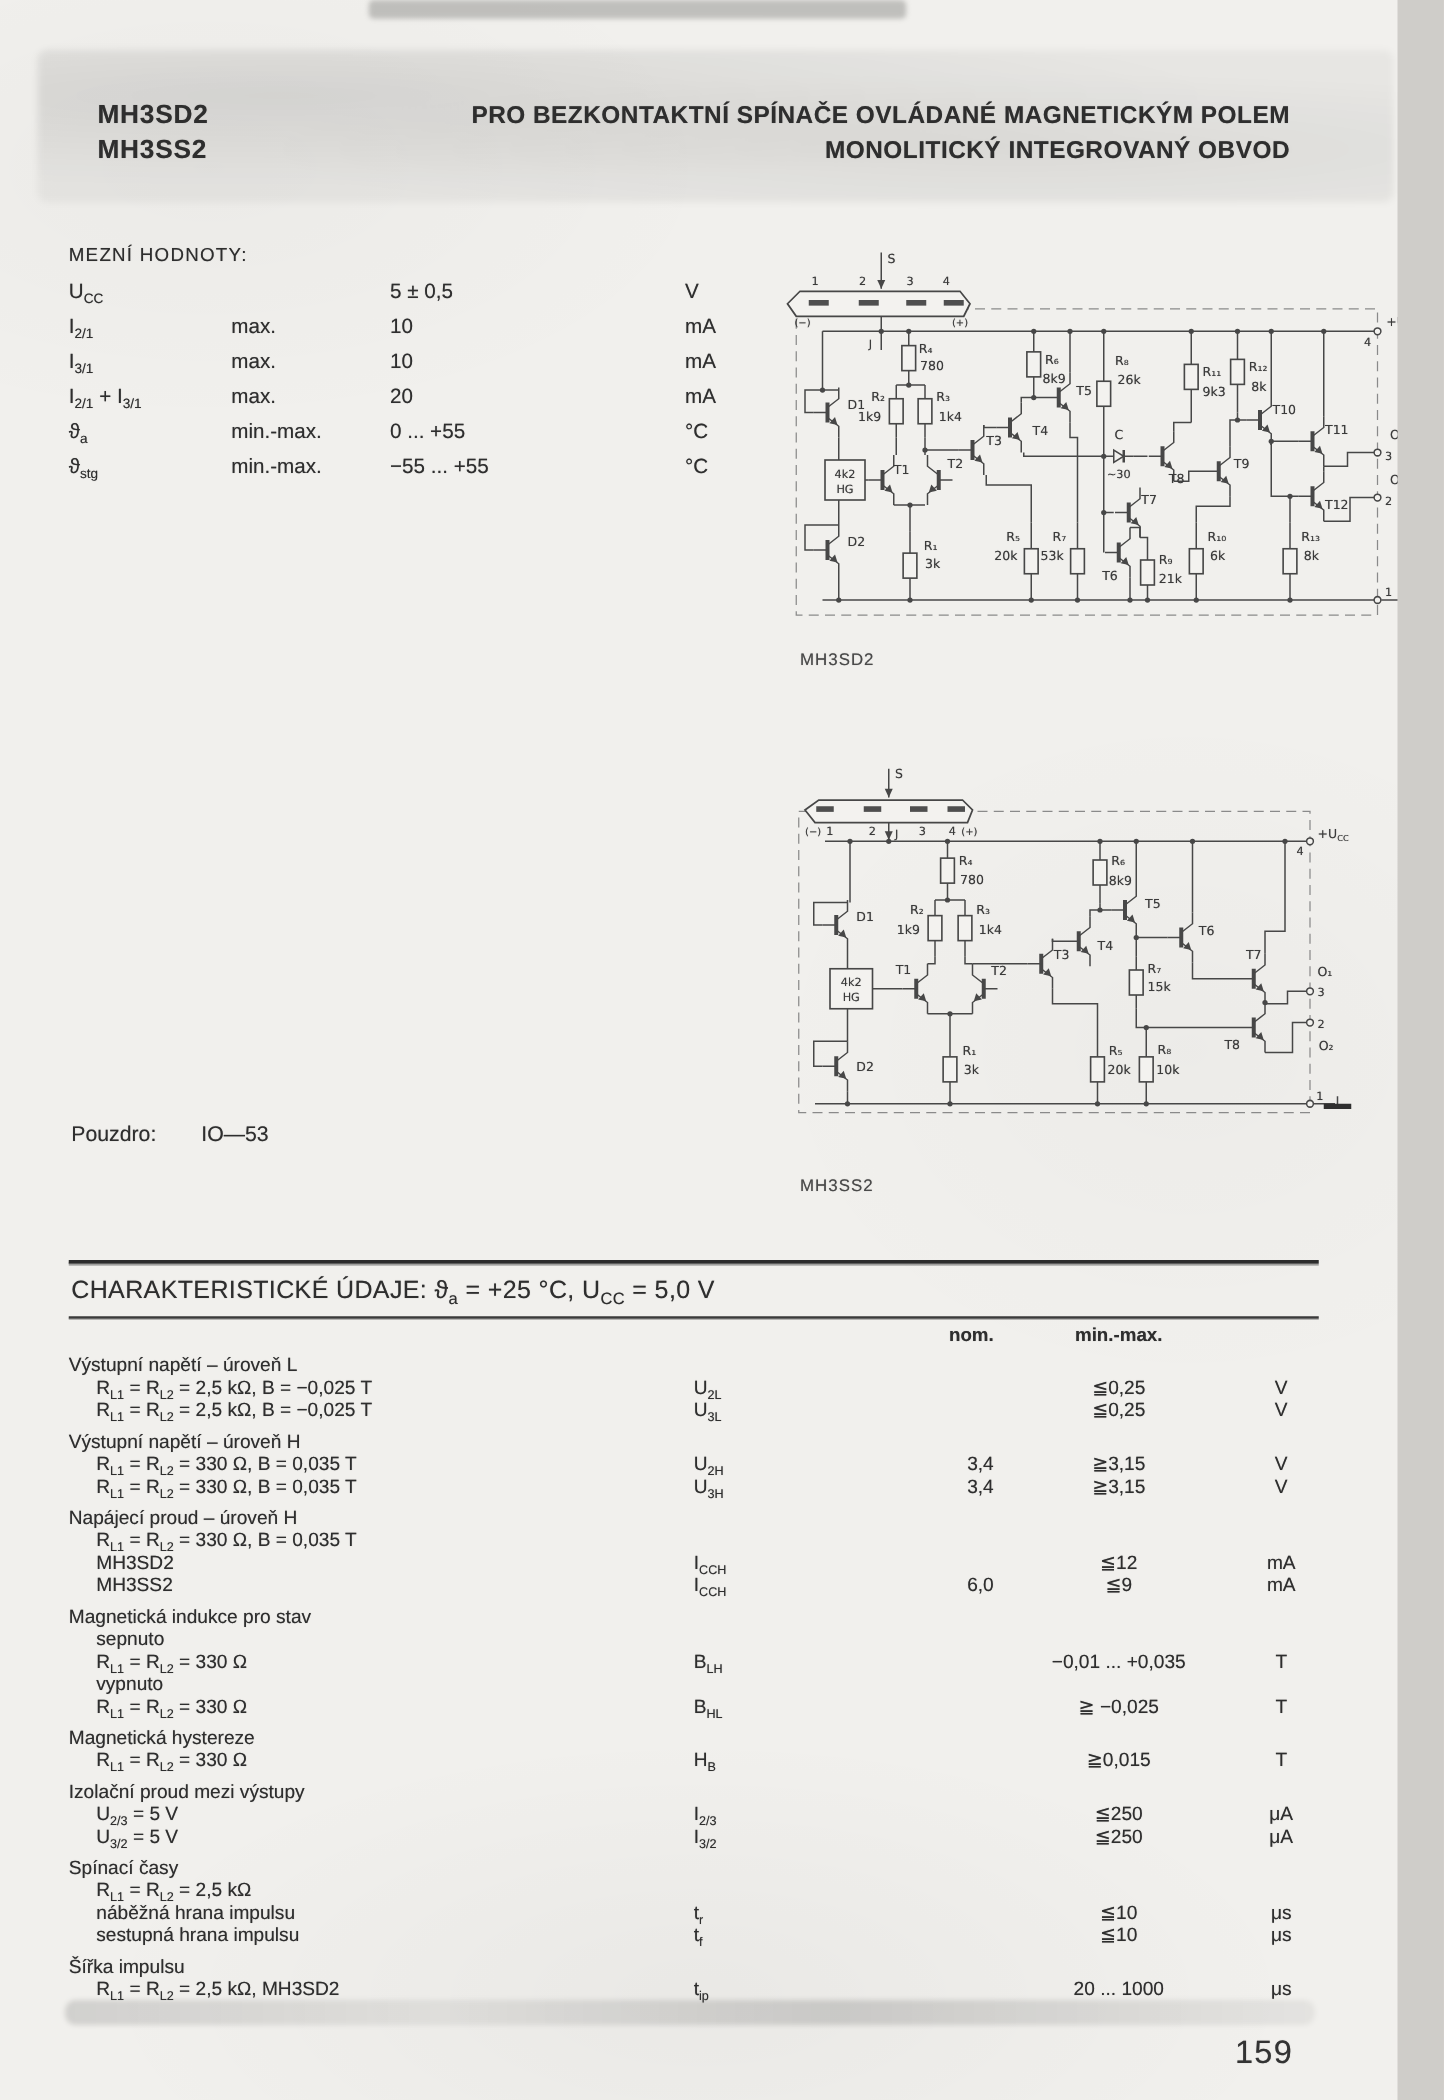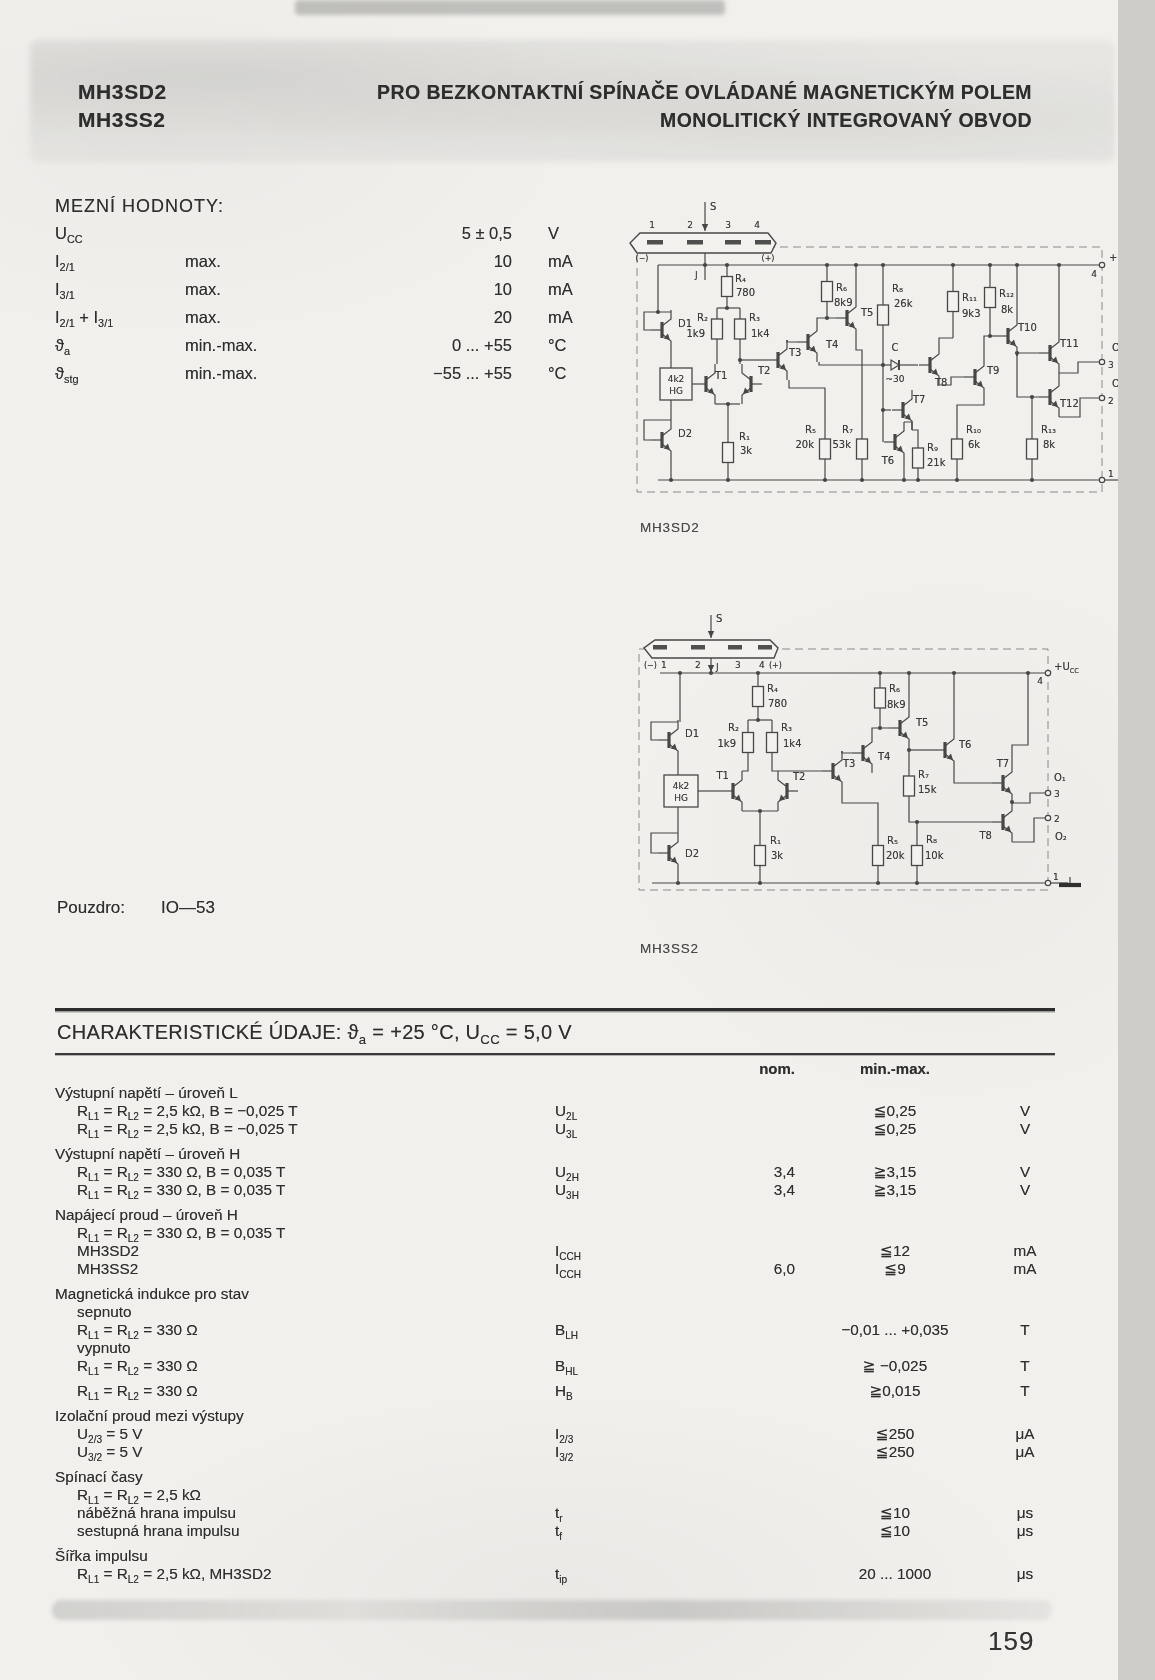--- a/index.html
+++ b/index.html
@@ -17,25 +17,25 @@
     background:
       radial-gradient(ellipse at 18% 30%, rgba(0,0,0,.07), transparent 60%),
       radial-gradient(ellipse at 72% 65%, rgba(0,0,0,.055), transparent 55%),
       linear-gradient(rgba(0,0,0,.04),rgba(0,0,0,.04));}
   .band-low{position:absolute;left:52px;top:1600px;width:1000px;height:20px;border-radius:9px;filter:blur(2px);
     background:linear-gradient(90deg,rgba(0,0,0,.13),rgba(0,0,0,.06) 30%,rgba(0,0,0,.14) 62%,rgba(0,0,0,.05));}
   
   .hdr-parts{position:absolute;left:78px;top:78px;font-weight:bold;font-size:21px;letter-spacing:.6px;line-height:28px;}
   .hdr-title{position:absolute;left:320px;top:79px;width:712px;text-align:right;font-weight:bold;font-size:19.5px;letter-spacing:.4px;line-height:27.5px;}
   
-  .lim-head{position:absolute;left:55px;top:196px;font-size:18px;letter-spacing:1px;}
+  .lim-head{position:absolute;left:55px;top:196px;font-size:15px;letter-spacing:1px;}
   .lim-rows{position:absolute;left:55px;top:224px;width:620px;font-size:16.5px;}
   .lrow{display:grid;grid-template-columns:130px 127px 200px 88px;height:28px;align-items:baseline;}
   .lrow .l-cond{text-align:left;}
-  .lrow .l-val{text-align:right;}
+  .lrow .l-val{text-align:left;}
   .lrow .l-unit{padding-left:36px;}
   
   .schem{position:absolute;}
   .schem text{font-family:"DejaVu Sans",sans-serif;fill:#3a3a3a;}
   .schem-caption{position:absolute;font-size:13.5px;letter-spacing:.8px;color:#4a4a4a;}
   
   .pouzdro{position:absolute;left:57px;top:898px;font-size:17px;}
   .pouzdro .pz-val{margin-left:36px;}
   
   .chars{position:absolute;left:55px;top:1008px;width:1000px;}
@@ -1222,20 +1222,21 @@
           </div>
           <div class="crow">
             <span class="c-cond">R<sub>L1</sub> = R<sub>L2</sub> = 330 Ω</span>
             <span class="c-sym">B<sub>HL</sub></span>
             <span class="c-nom"></span>
             <span class="c-mm">≧ −0,025</span>
             <span class="c-unit">T</span>
           </div>
         </div>
         <div class="cgroup">
+          <div class="ctitle">Magnetická hystereze</div>
           <div class="crow">
             <span class="c-cond">R<sub>L1</sub> = R<sub>L2</sub> = 330 Ω</span>
             <span class="c-sym">H<sub>B</sub></span>
             <span class="c-nom"></span>
             <span class="c-mm">≧0,015</span>
             <span class="c-unit">T</span>
           </div>
         </div>
         <div class="cgroup">
           <div class="ctitle">Izolační proud mezi výstupy</div>

